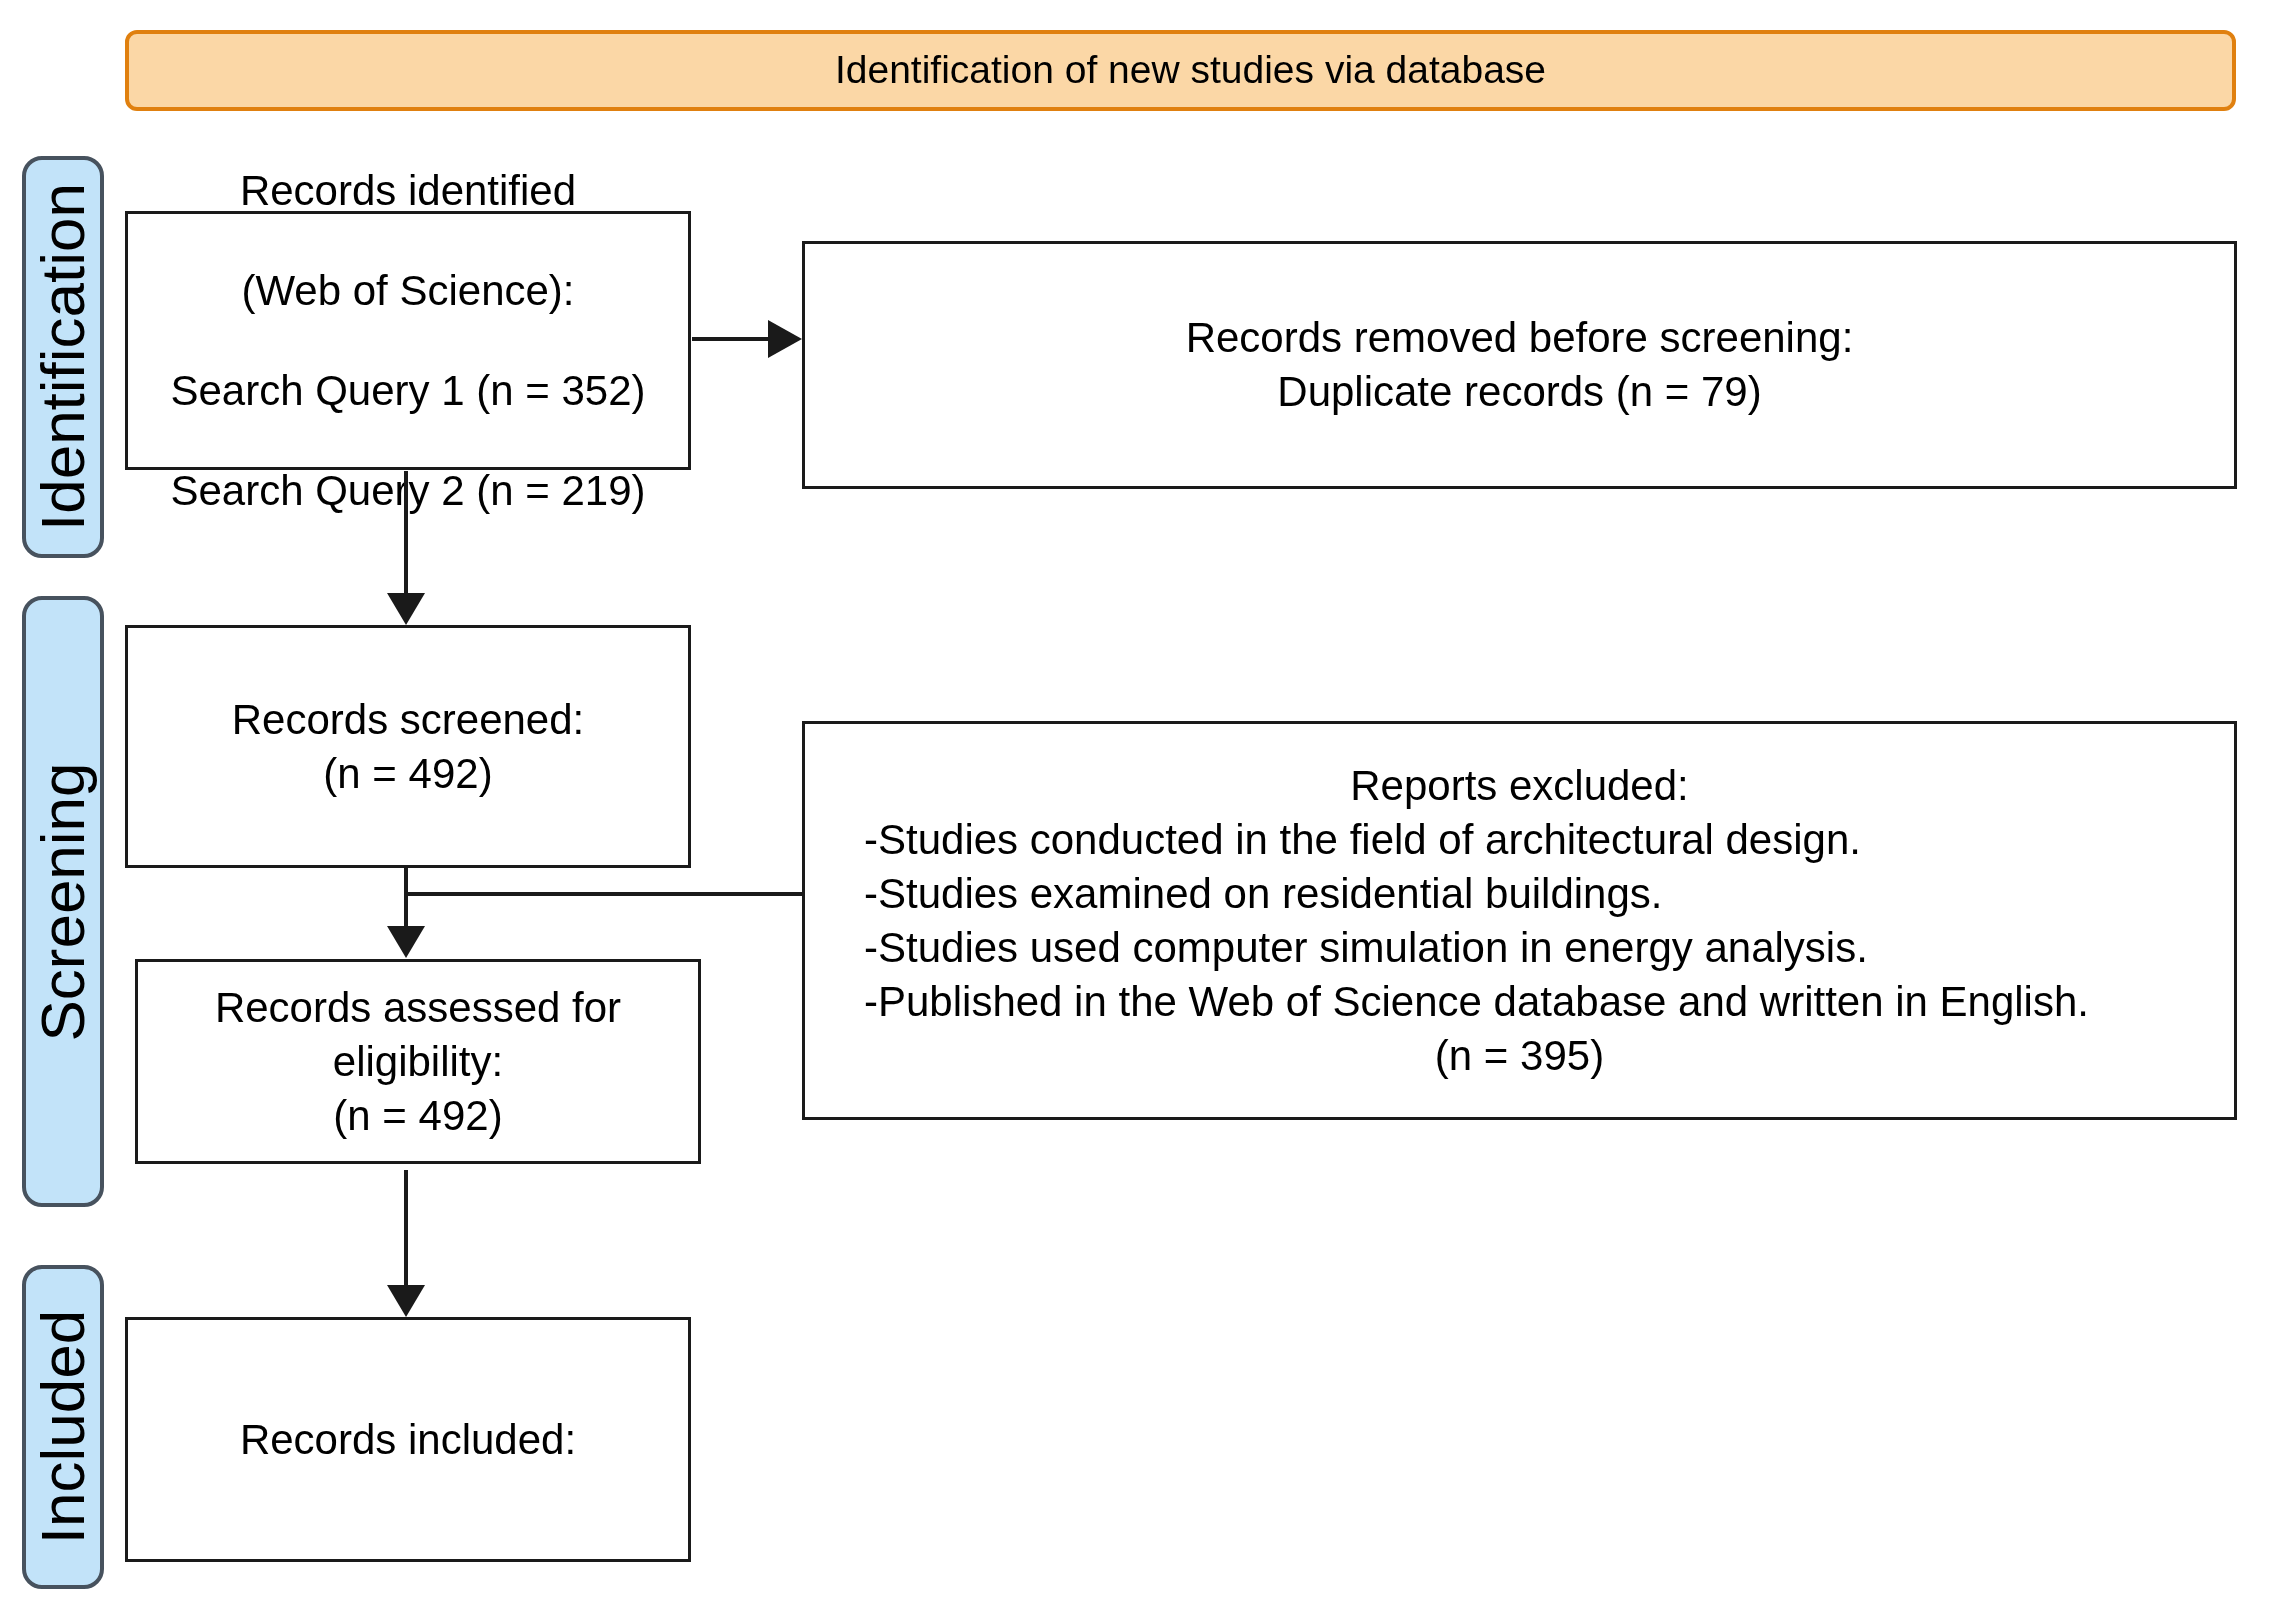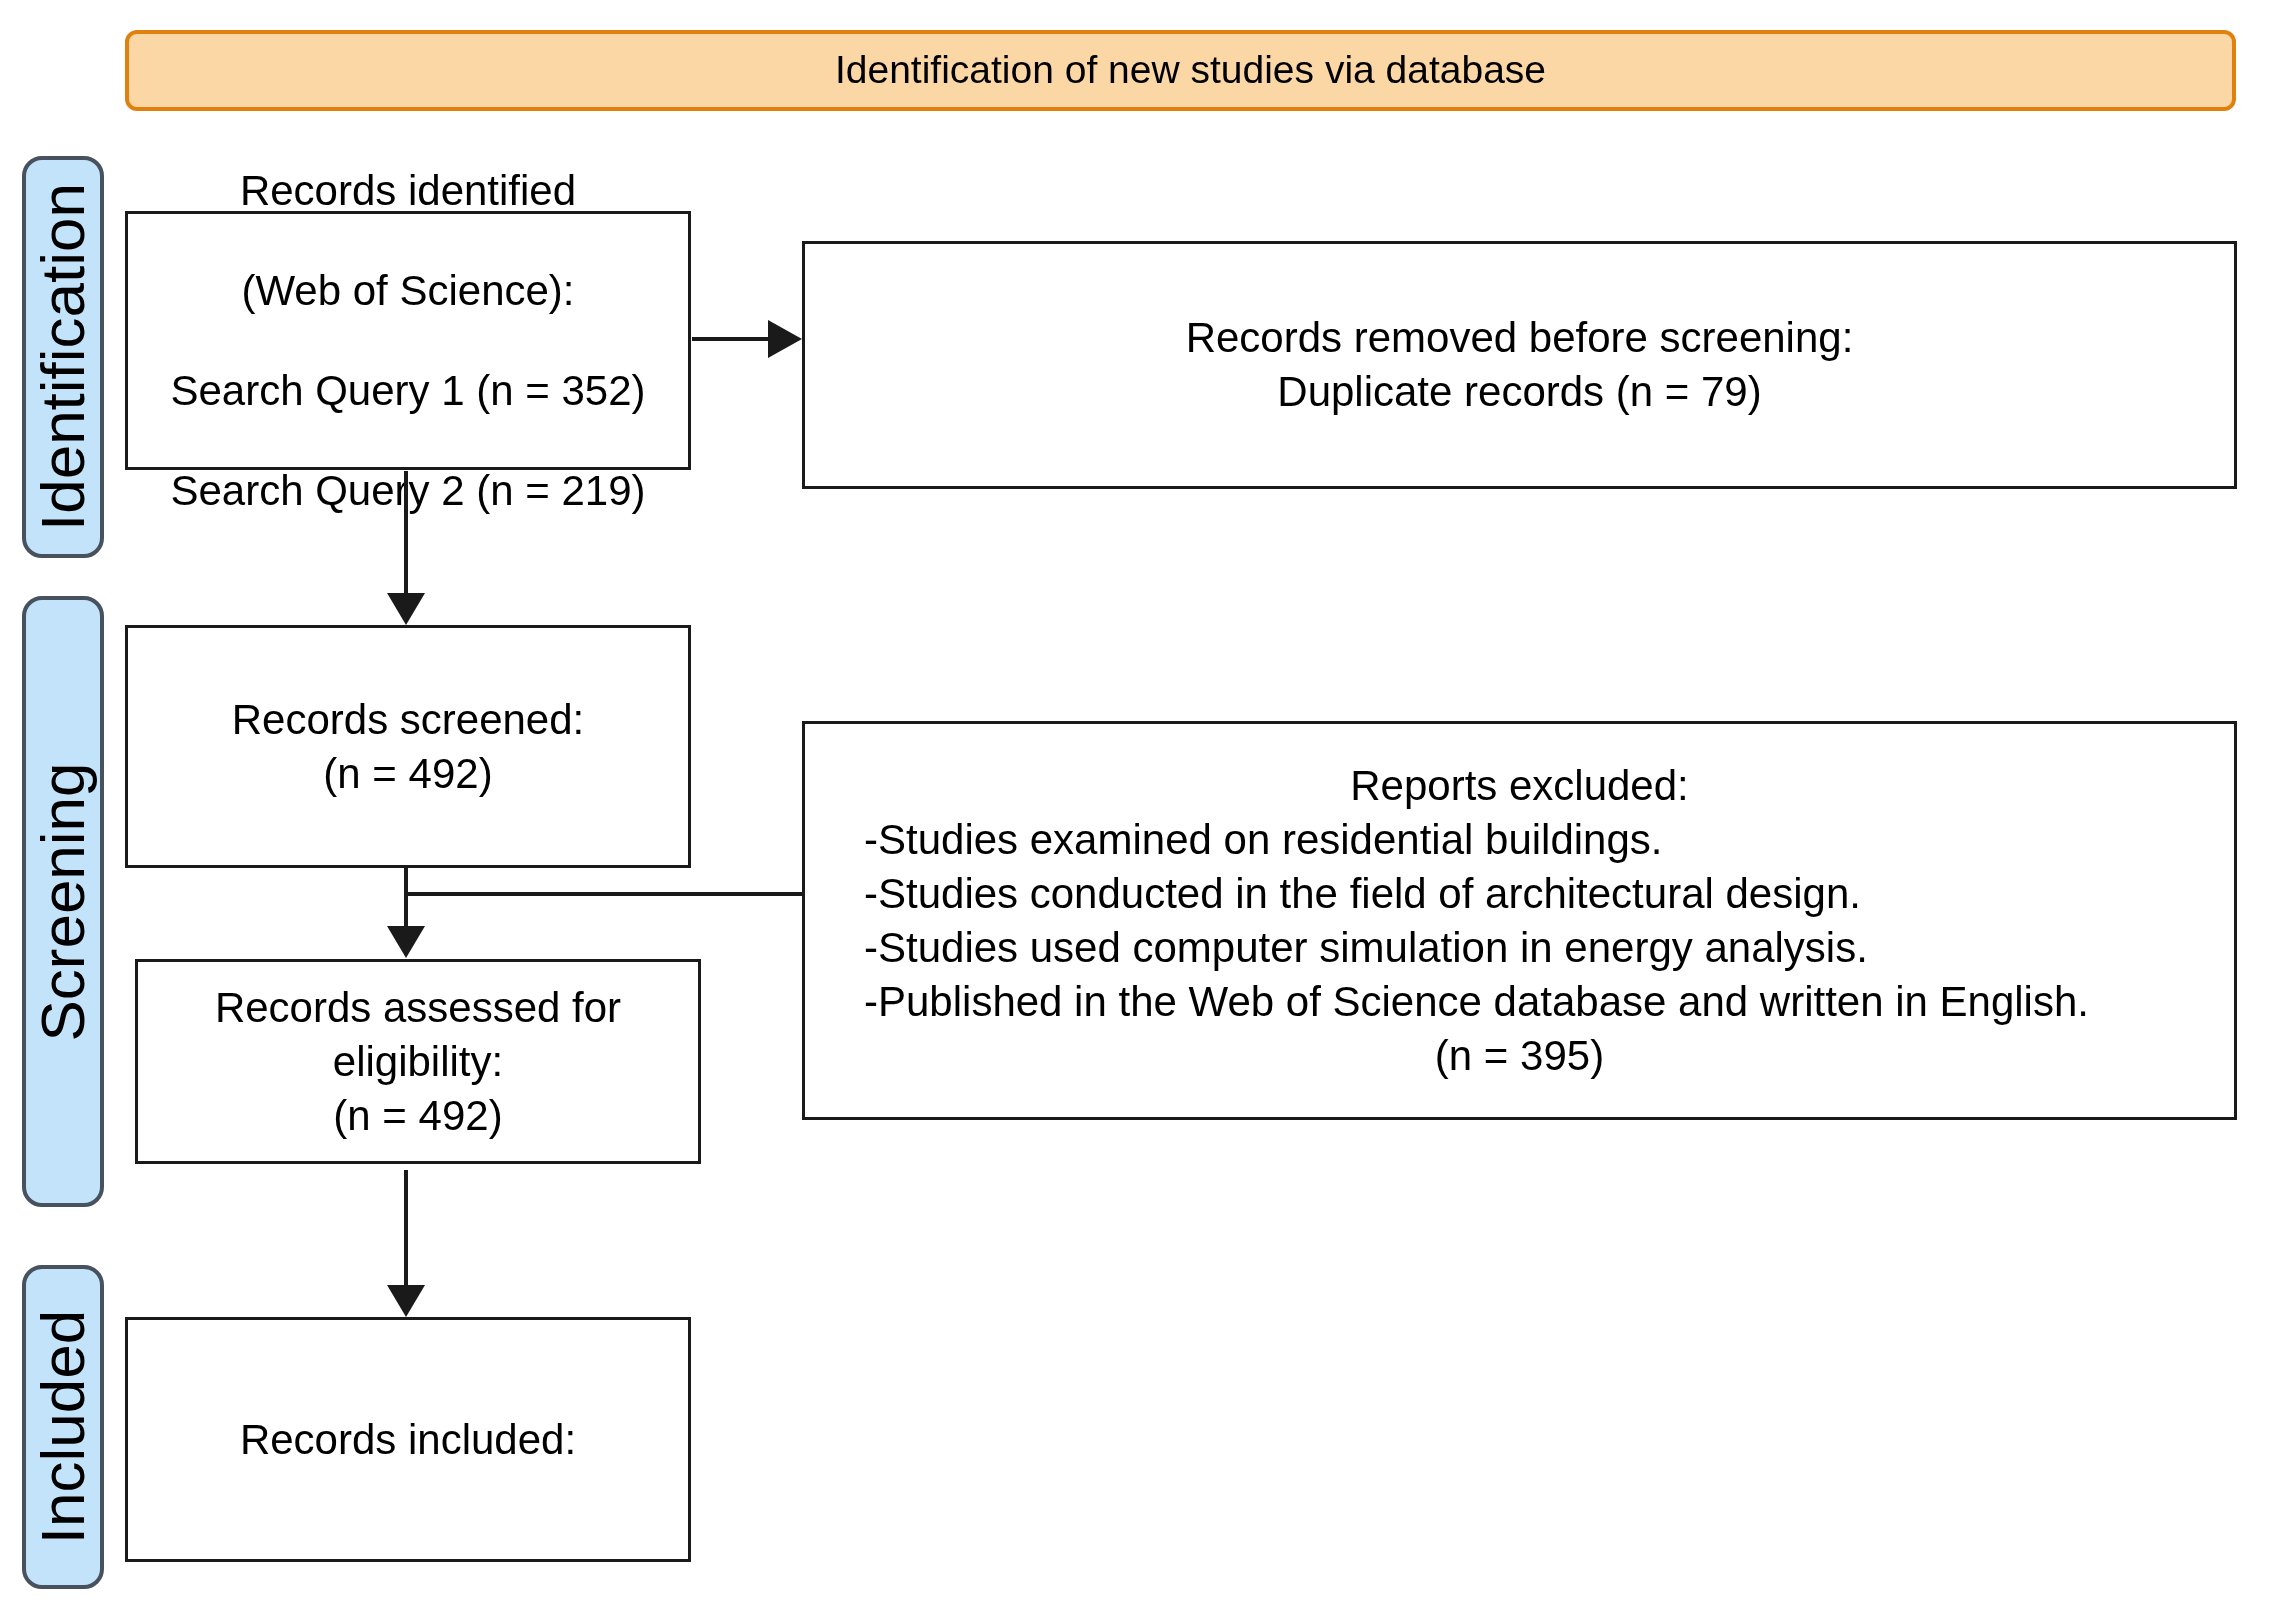--- a/index.html
+++ b/index.html
@@ -113,22 +113,22 @@
     <span class="line">Duplicate records (n = 79)</span>
   </div>
 
   <div class="box" style="left:125px;top:625px;width:566px;height:243px;">
     <span class="line">Records screened:</span>
     <span class="line">(n = 492)</span>
   </div>
 
   <div class="box box-excluded" style="left:802px;top:721px;width:1435px;height:399px;">
     <span class="line">Reports excluded:</span>
+    <span class="line bullet">-Studies conducted in the field of architectural design.</span>
     <span class="line bullet">-Studies examined on residential buildings.</span>
-    <span class="line bullet">-Studies conducted in the field of architectural design.</span>
     <span class="line bullet">-Studies used computer simulation in energy analysis.</span>
     <span class="line bullet">-Published in the Web of Science database and written in English.</span>
     <span class="line">(n = 395)</span>
   </div>
 
   <div class="box" style="left:135px;top:959px;width:566px;height:205px;">
     <span class="line">Records assessed for</span>
     <span class="line">eligibility:</span>
     <span class="line">(n = 492)</span>
   </div>

